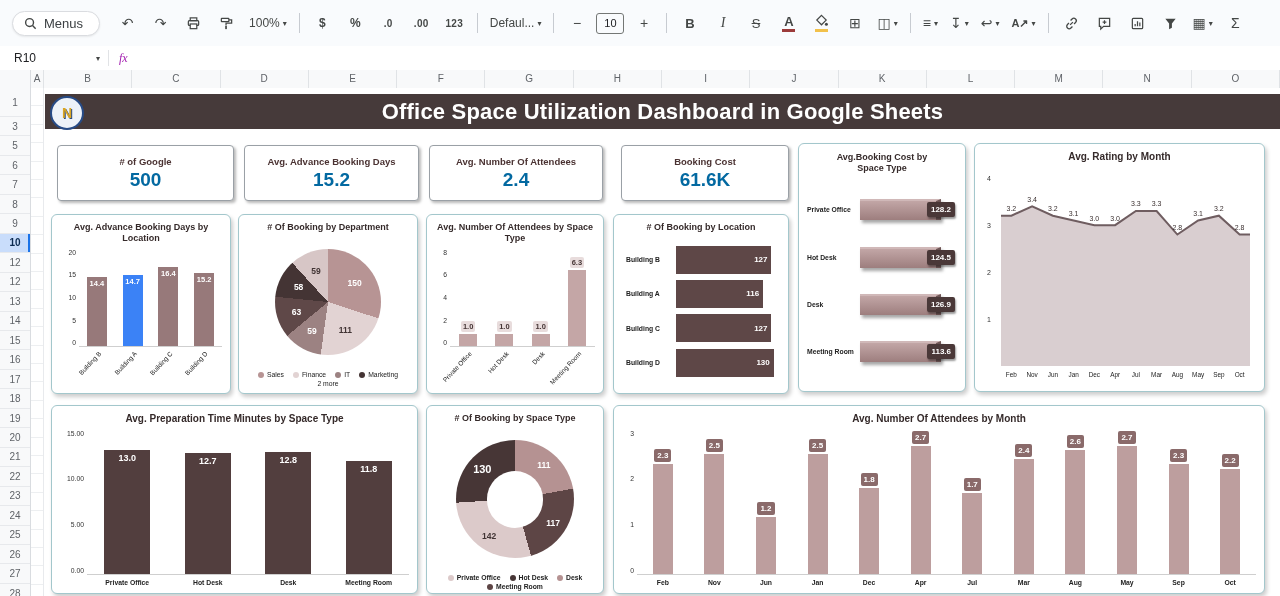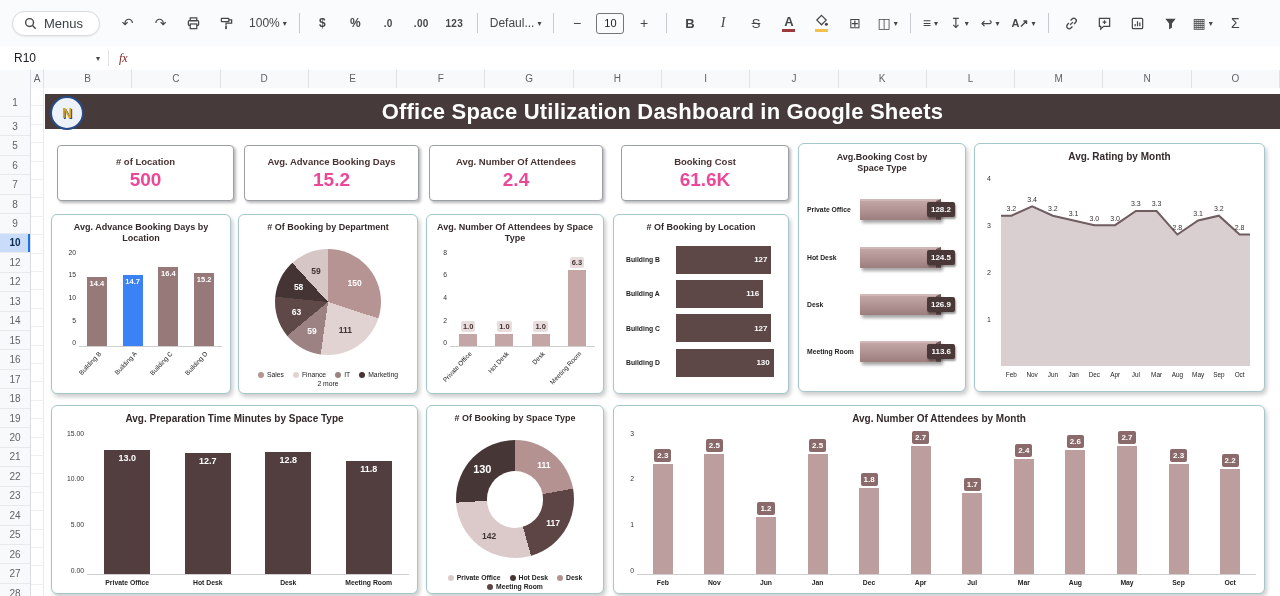--- a/index.html
+++ b/index.html
@@ -25,21 +25,21 @@
   .tcolorA{font-weight:bold;font-size:13px;flex-direction:column;line-height:1;}
   .tcolorA::after{content:"";display:block;width:13px;height:3px;background:#9c3b3b;margin-top:1px;}
   .bucketwrap{display:flex;flex-direction:column;align-items:center;}
   .colorstrip{width:13px;height:3px;background:#f2c14b;margin-top:0px;display:block;}
   .tsigma{font-size:14px;}
 
   
   .formula-bar{position:absolute;top:46px;left:0;right:0;height:24px;background:#fff;border-bottom:4px solid #a21caf;display:flex;align-items:center;}
   .name-box{width:86px;display:flex;align-items:center;justify-content:space-between;padding:0 8px 0 14px;font-size:12px;color:#202124;cursor:pointer;}
   .fbar-div{width:1px;height:16px;background:#e1e3e6;margin-right:10px;}
-  .fx{font-family:"Liberation Serif",serif;font-style:italic;color:#7f1d1d;font-size:12px;margin-right:14px;}
+  .fx{font-family:"Liberation Serif",serif;font-style:italic;color:#a21caf;font-size:12px;margin-right:14px;}
   .formula-input{flex:1;height:100%;cursor:text;}
 
   
   .headers{position:absolute;top:70px;left:0;right:0;height:18px;display:flex;background:#f8f9fa;border-bottom:1px solid #d9dce0;}
   .corner{width:30px;border-right:1px solid #d9dce0;background:#f8f9fa;}
   .cols{flex:1;display:flex;}
   .col-cell{flex:1;text-align:center;font-size:10px;color:#5f6368;border-right:1px solid #e0e3e6;line-height:18px;cursor:pointer;}
   .col-cell.col-a{flex:0 0 12px;overflow:hidden;}
 
   
@@ -54,21 +54,21 @@
   
   .banner{position:absolute;left:14px;right:0;top:6px;height:35px;background:#463a3a;display:flex;align-items:center;justify-content:center;}
   .banner-title{color:#fff;font-size:22px;font-weight:bold;letter-spacing:.2px;}
   .logo{position:absolute;left:5px;top:2px;width:30px;height:30px;border-radius:50%;background:#edf2f8;border:2px solid #274b86;display:flex;align-items:center;justify-content:center;font-size:14px;font-weight:bold;color:#d9a523;text-shadow:1px 1px 0 #274b86;}
 
   
   .kpi{position:absolute;top:57px;height:54px;background:#fff;border:1px solid #9aa0a6;border-radius:4px;box-shadow:2px 2px 3px rgba(0,0,0,.28);display:flex;flex-direction:column;align-items:center;justify-content:center;gap:2px;}
   .kpi-0{left:26px;width:175px;} .kpi-1{left:213px;width:173px;}
   .kpi-2{left:398px;width:172px;} .kpi-3{left:590px;width:166px;}
   .kpi-label{font-size:9.5px;font-weight:bold;color:#4a3232;}
-  .kpi-value{font-size:19px;font-weight:bold;color:#ec4899;}
+  .kpi-value{font-size:19px;font-weight:bold;color:#0369a1;}
 
   
   .chart-card{position:absolute;background:#fff;border:1px solid #a3c7cc;border-radius:6px;box-shadow:2px 3px 4px rgba(0,0,0,.2);display:flex;flex-direction:column;overflow:hidden;}
   .chart-title{text-align:center;font-weight:bold;color:#352a2a;font-size:9px;padding:7px 10px 2px;line-height:1.25;}
   .card-adv{left:20px;top:126px;width:178px;height:178px;--yw:18px;}
   .card-dept{left:207px;top:126px;width:178px;height:178px;}
   .card-attsp{left:395px;top:126px;width:176px;height:178px;--yw:14px;}
   .card-loc{left:582px;top:126px;width:174px;height:178px;}
   .card-cost{left:767px;top:55px;width:166px;height:247px;}
   .card-cost .chart-title{padding:8px 24px 2px;}
@@ -317,21 +317,21 @@
     <div class="grid">
 
       <div class="banner">
         <div class="logo">
             <span>N</span>
           </div>
         <div class="banner-title">Office Space Utilization Dashboard in Google Sheets</div>
       </div>
 
       <div class="kpi kpi-0">
-        <div class="kpi-label"># of Location</div>
+        <div class="kpi-label"># of Google</div>
         <div class="kpi-value">500</div>
       </div>
       <div class="kpi kpi-1">
         <div class="kpi-label">Avg. Advance Booking Days</div>
         <div class="kpi-value">15.2</div>
       </div>
       <div class="kpi kpi-2">
         <div class="kpi-label">Avg. Number Of Attendees</div>
         <div class="kpi-value">2.4</div>
       </div>

